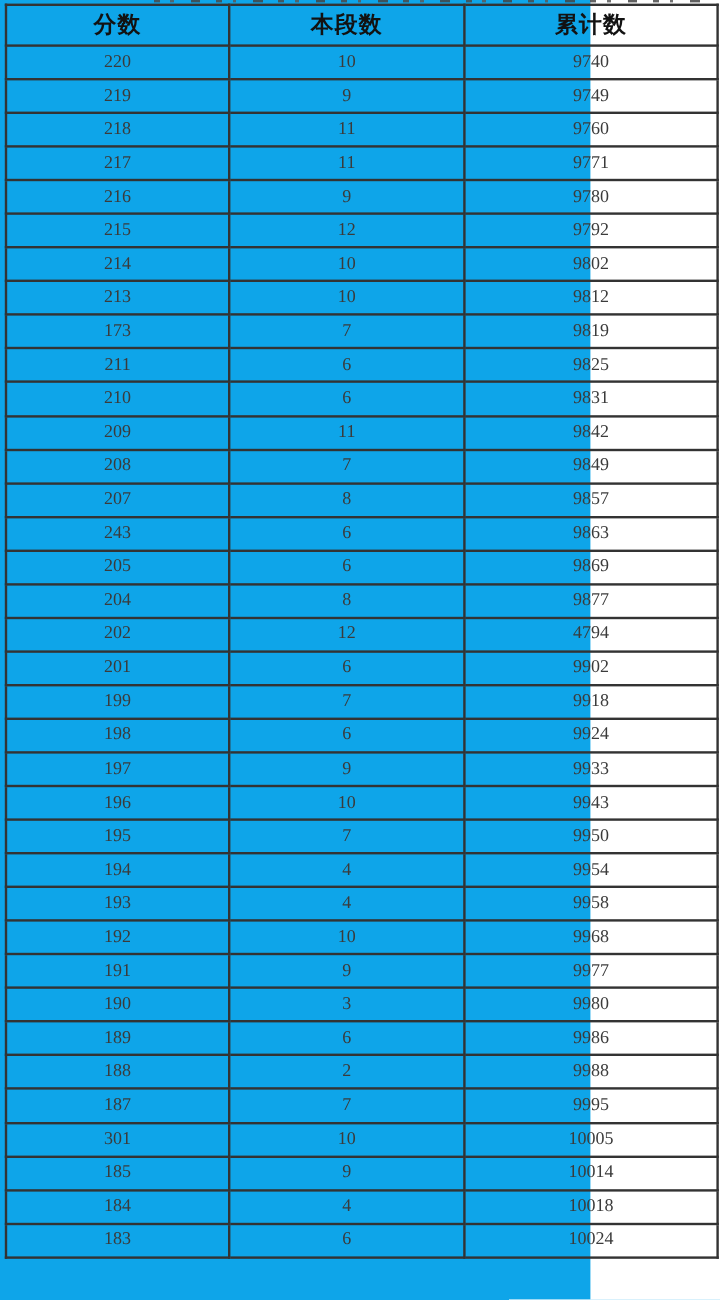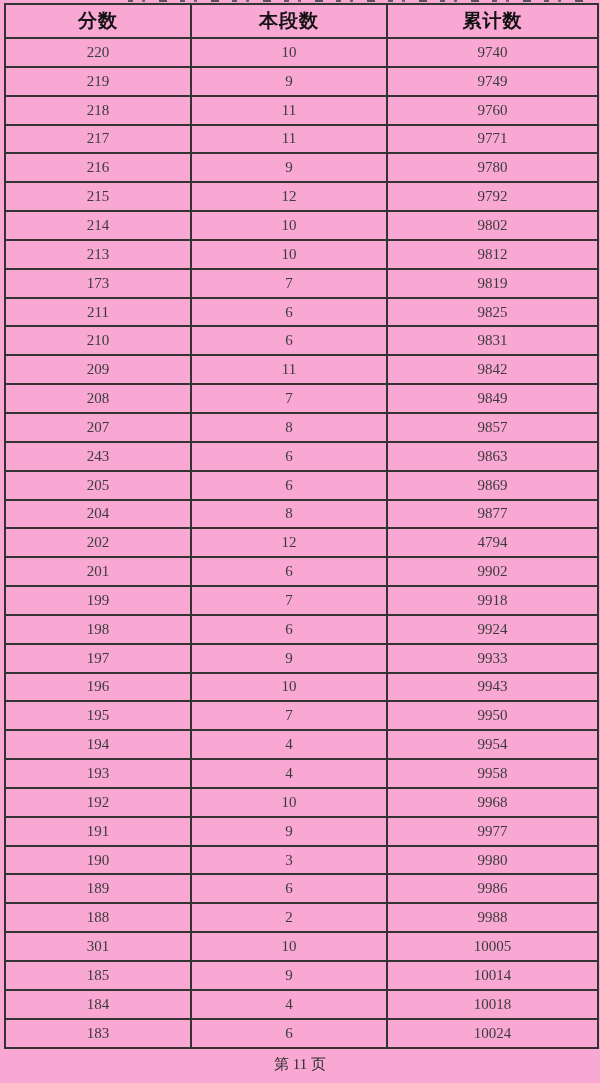--- a/index.html
+++ b/index.html
@@ -6,23 +6,23 @@
     margin: 0;
     padding: 0;
     background: #ffffff;
     width: 600px;
     height: 1083px;
     overflow: hidden;
     font-family: "Liberation Serif", "DejaVu Serif", serif;
   }
   .page {
     position: relative;
-    width: 600px;
+    width: 492px;
     height: 1083px;
-    background: #f9a8d4;
+    background: #0ea5e9;
   }
   
   .title-remnant {
     position: absolute;
     top: 0;
     left: 128px;
     width: 466px;
     height: 2px;
     background: repeating-linear-gradient(90deg,
       #4a4a4a 0 5px, transparent 5px 14px,
@@ -242,20 +242,25 @@
           <td>189</td>
           <td>6</td>
           <td>9986</td>
         </tr>
         <tr>
           <td>188</td>
           <td>2</td>
           <td>9988</td>
         </tr>
         <tr>
+          <td>187</td>
+          <td>7</td>
+          <td>9995</td>
+        </tr>
+        <tr>
           <td>301</td>
           <td>10</td>
           <td>10005</td>
         </tr>
         <tr>
           <td>185</td>
           <td>9</td>
           <td>10014</td>
         </tr>
         <tr>
@@ -264,15 +269,14 @@
           <td>10018</td>
         </tr>
         <tr>
           <td>183</td>
           <td>6</td>
           <td>10024</td>
         </tr>
       </tbody>
   </table>
 
-  <div class="footer">第 11 页</div>
 
 </div>
 
 </body></html>

